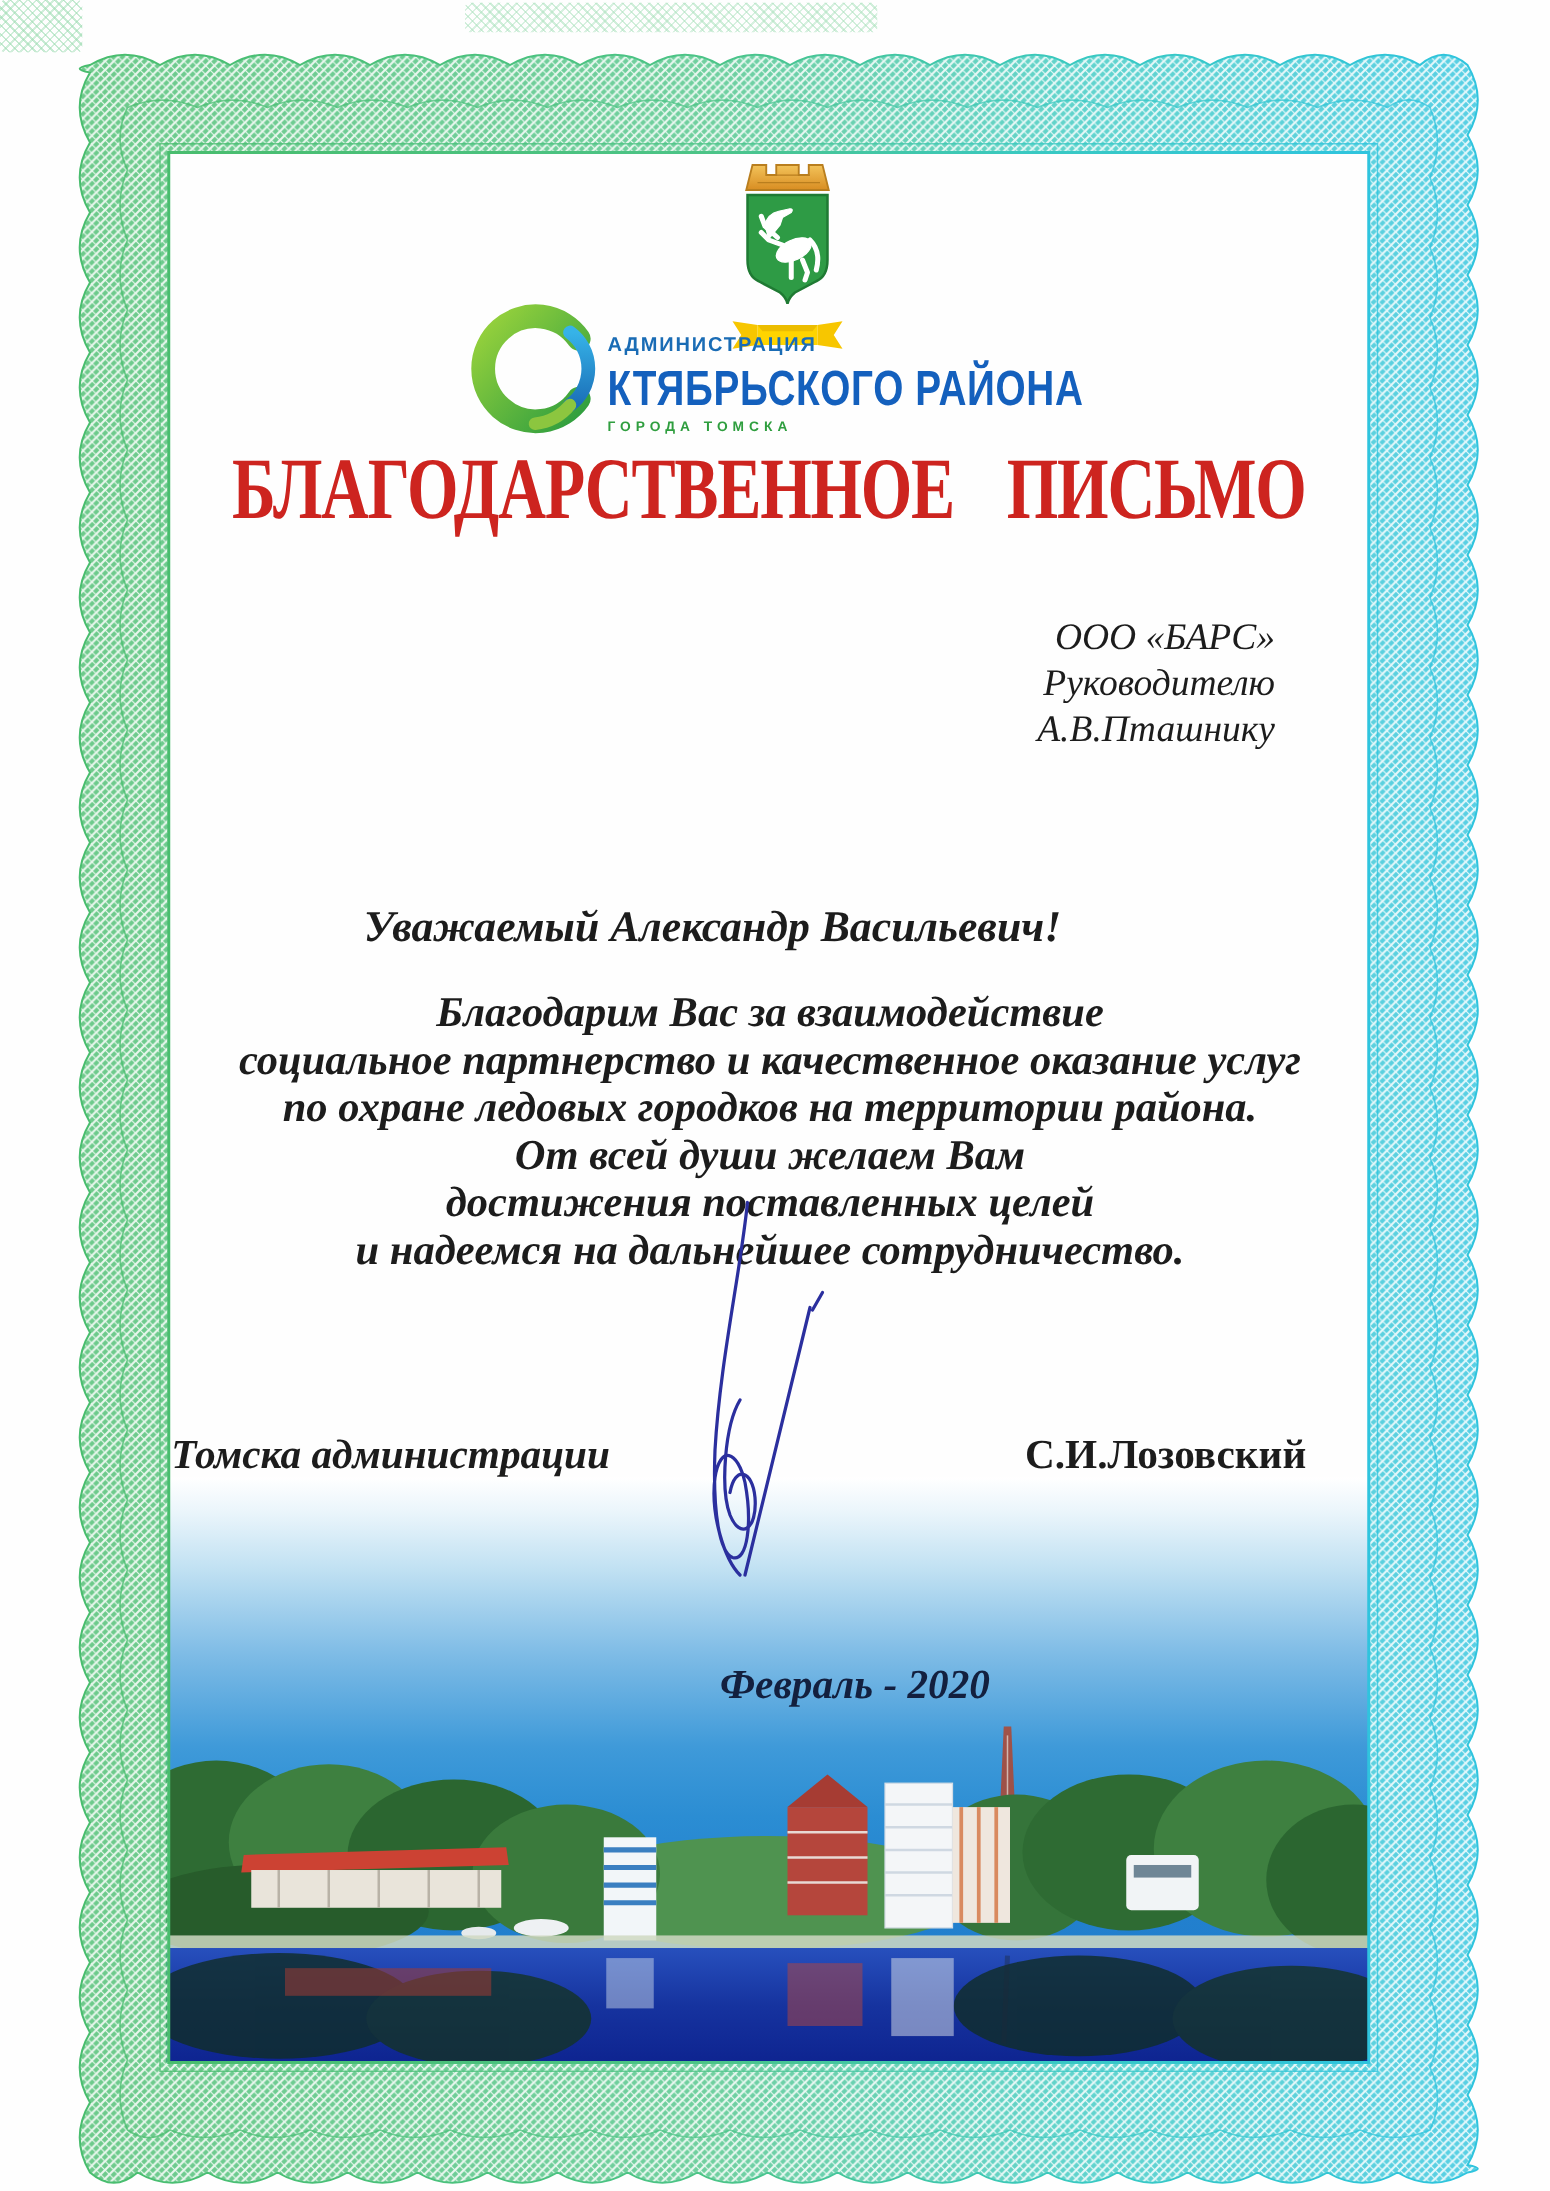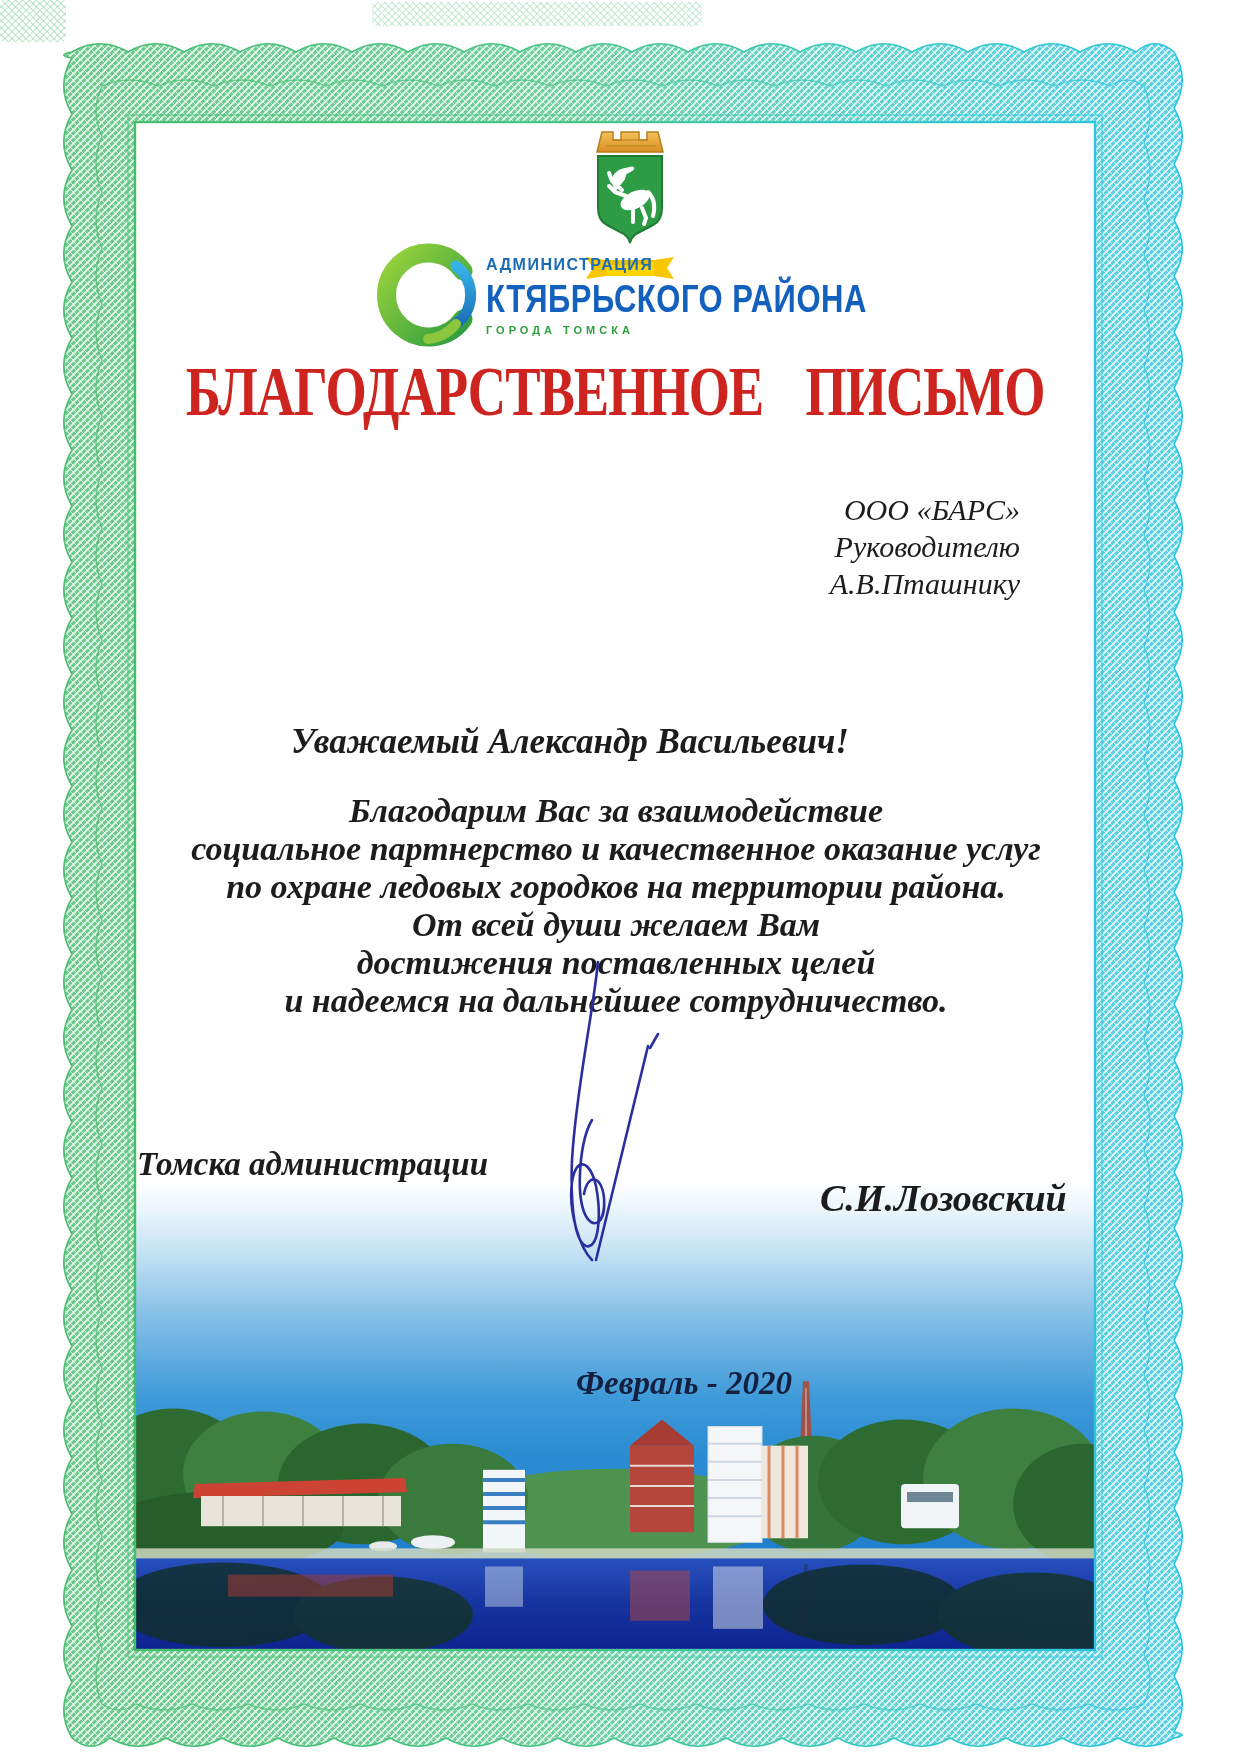--- a/index.html
+++ b/index.html
@@ -13,51 +13,51 @@
     position:absolute;opacity:.55;border-radius:4px;
     background:
       repeating-linear-gradient(45deg, rgba(70,190,110,.55) 0 1.4px, transparent 1.4px 5px),
       repeating-linear-gradient(-45deg, rgba(70,190,110,.45) 0 1.4px, transparent 1.4px 5px);
   }
   
   .crest{left:556px;top:118px;width:148px;height:172px;}
   .logo-row{left:368px;top:236px;width:560px;height:120px;}
   .logo-swirl{position:absolute;left:0;top:0;width:118px;height:118px;}
   .logo-text{position:absolute;left:118px;top:20px;width:440px;}
-  .logo-line1{font-family:"Liberation Sans",sans-serif;font-weight:bold;color:#1a6cb5;font-size:16px;letter-spacing:1.5px;}
+  .logo-line1{font-family:"Liberation Sans",sans-serif;font-weight:bold;color:#1a6cb5;font-size:16px;letter-spacing:1.5px;margin-top:12px;}
   .logo-line2{font-family:"Liberation Sans",sans-serif;font-weight:bold;color:#1460bd;font-size:31px;letter-spacing:.5px;transform:scaleY(1.28);transform-origin:left top;margin-top:2px;white-space:nowrap;}
   .logo-line3{font-family:"Liberation Sans",sans-serif;font-weight:bold;color:#2f9e3f;font-size:11px;letter-spacing:4px;margin-top:12px;}
   
   .title{
     left:135px;top:352px;width:960px;text-align:center;
     font-weight:bold;font-size:53px;color:#cd241f;
     word-spacing:30px;letter-spacing:-1px;white-space:nowrap;
     transform:scaleY(1.32);transform-origin:center top;
   }
   
   .addressee{left:660px;top:491px;width:360px;text-align:right;
     font-weight:normal;font-style:italic;font-size:30px;line-height:37px;}
   
   .greeting{left:110px;top:722px;width:920px;text-align:center;
     font-weight:bold;font-style:italic;font-size:35px;}
   .body-text{left:128px;top:792px;width:976px;text-align:center;
     font-weight:bold;font-style:italic;font-size:34px;line-height:38px;}
   
   .sig-role{left:137px;top:1146px;font-weight:bold;font-style:italic;font-size:33px;}
-  .sig-name{left:820px;top:1176px;font-weight:bold;font-style:italic;font-size:38px;}
+  .sig-name{left:820px;top:1146px;font-weight:bold;font-size:33px;}
   .pen{left:480px;top:950px;width:260px;height:330px;pointer-events:none;}
   
   .scene{
     left:133px;top:1182px;width:962px;height:468px;
     background:linear-gradient(180deg,#ffffff 0%,#eaf5fb 6%,#bfe0f2 16%,#7fbce6 30%,#3f9ad9 46%,#2b8dd3 58%,#2280ce 74%,#1f7acb 100%);
   }
   .scene svg{position:absolute;left:0;top:0;width:100%;height:100%;}
   .date{
     position:absolute;left:0;top:148px;width:1102px;text-align:center;
-    font-weight:bold;font-style:italic;font-size:33px;color:#13203f;margin-top:35px;
+    font-weight:bold;font-style:italic;font-size:33px;color:#13203f;
   }
   .border-svg{left:0;top:0;width:1240px;height:1753px;pointer-events:none;}
 </style>
 </head>
 <body>
 
 <div class="page">
 
   <div class="smudge" style="left:0;top:0;width:66px;height:42px;"></div>
   <div class="smudge" style="left:372px;top:2px;width:330px;height:24px;opacity:.45;"></div>

